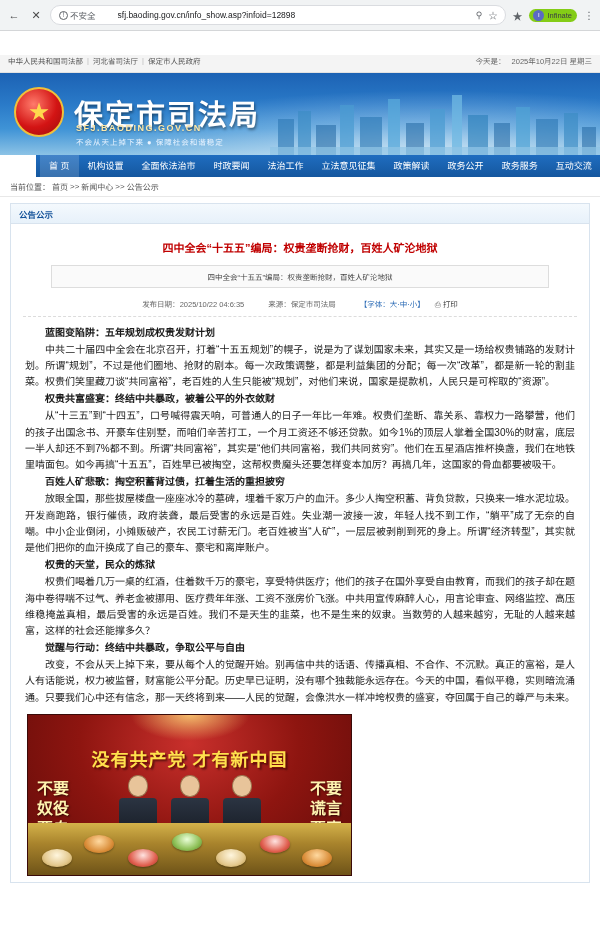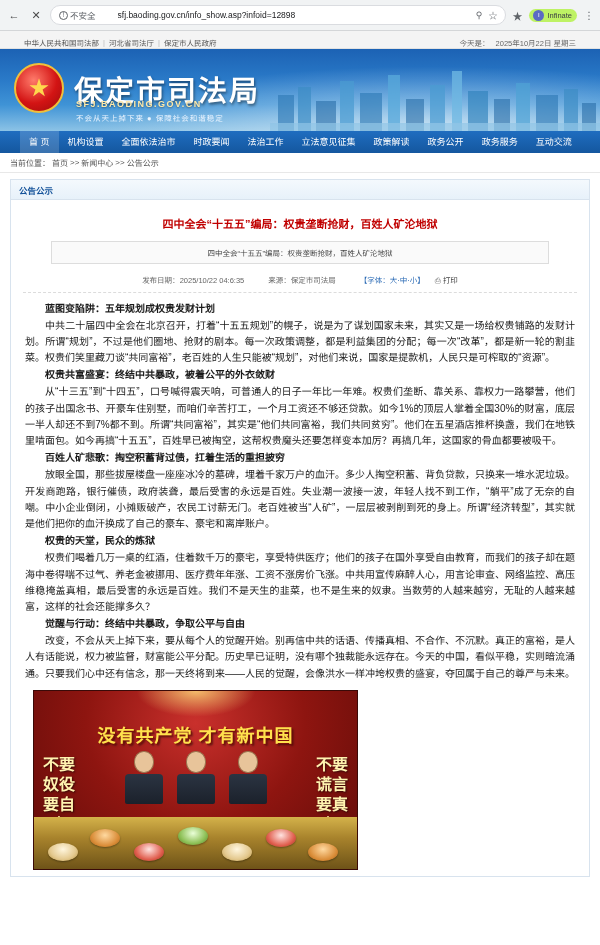--- a/index.html
+++ b/index.html
@@ -77,43 +77,44 @@
     color: #5f6368;
     font-size: 9px;
   }
   .tool-icons {
     display: flex; align-items: center; gap: 7px;
     flex: 0 0 auto;
     color: #5f6368; font-size: 10px;
   }
   .profile-pill {
     display: flex; align-items: center; gap: 3px;
-    background: #bef264;
+    background: #84cc16;
     border-radius: 9px;
     padding: 1px 5px 1px 4px;
     font-size: 7.5px;
     color: #3c4043;
   }
   .profile-ava {
     width: 11px; height: 11px; border-radius: 50%;
     background: #5b6ac4; color: #fff;
     display: flex; align-items: center; justify-content: center;
     font-size: 6px;
   }
 
   
   .site-topbar {
     height: 18px;
     background: #f4f4f4;
     border-bottom: 1px solid #e2e2e2;
     display: flex;
-    align-items: flex-end;
-    padding: 0 24px;
+    align-items: flex-start;
+    padding: 0 8px;
     font-size: 7.5px;
     color: #555;
+    margin-top: 24px;
   }
   .site-topbar .links { display: flex; gap: 4px; align-items: center; }
   .site-topbar .sep { color: #bbb; }
   .site-topbar .right {
     margin-left: auto;
     display: flex; gap: 6px; align-items: center;
     color: #666;
   }
 
   
@@ -172,21 +173,22 @@
     font-size: 7.5px;
     letter-spacing: 1px;
   }
 
   
   .main-nav {
     height: 22px;
     background: linear-gradient(180deg, #1f6dc0 0%, #14579f 100%);
     display: flex;
     align-items: center;
-    padding-left: 20px;
+    padding-left: 4px;
+    margin-left: 36px;
   }
   .main-nav .nav-item {
     color: #ffffff;
     font-size: 9px;
     padding: 0 9px;
     line-height: 22px;
     white-space: nowrap;
   }
   .main-nav .nav-item.active {
     background: rgba(255,255,255,.16);
@@ -268,22 +270,22 @@
     text-align: justify;
   }
   .article-body p { margin: 0 0 1px; }
   .article-body p.indent { text-indent: 2em; }
   .article-body p.lead { text-indent: 2em; font-weight: bold; }
 
   
   .poster {
     position: relative;
     width: 325px;
-    height: 180px;
-    margin: 8px 0 0 10px;
+    height: 162px;
+    margin: 8px 0 0 4px;
     background:
       radial-gradient(ellipse at 50% 18%, #c9302c 0%, #8e1510 48%, #5d0b08 100%);
     overflow: hidden;
     border: 1px solid #3a0a08;
   }
   .poster .lamp {
     position: absolute; top: 0; left: 50%;
     transform: translateX(-50%);
     width: 120px; height: 26px;
     background: radial-gradient(ellipse at 50% 0%, rgba(255,214,120,.85), rgba(255,170,60,0) 70%);

